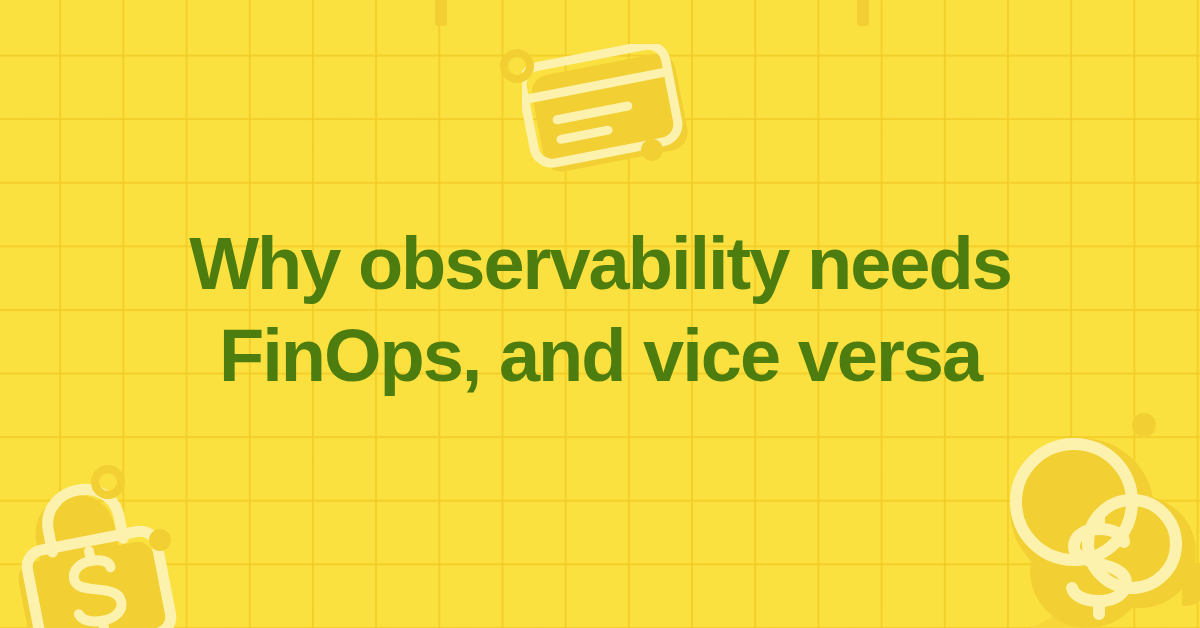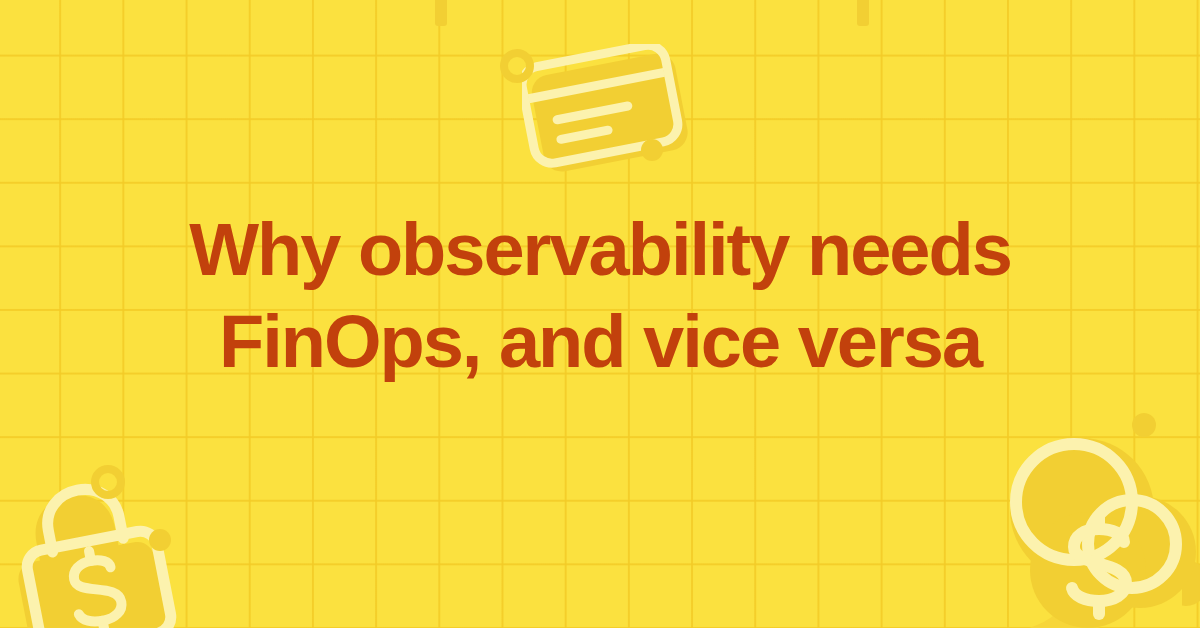--- a/index.html
+++ b/index.html
@@ -52,22 +52,22 @@
   .title-wrap {
     position: absolute;
     left: 0;
     right: 0;
     top: 202px;
     text-align: center;
     padding: 0 60px;
     box-sizing: border-box;
   }
   .title {
-    margin: 2px;
-    color: #c2410c;
+    margin: 16px;
+    color: #4d7c0f;
     font-family: "Liberation Sans", "DejaVu Sans", sans-serif;
     font-size: 74px;
     line-height: 92px;
     font-weight: 700;
     letter-spacing: -2.0px;
     white-space: pre-line;
   }
 </style>
 </head>
 <body>

